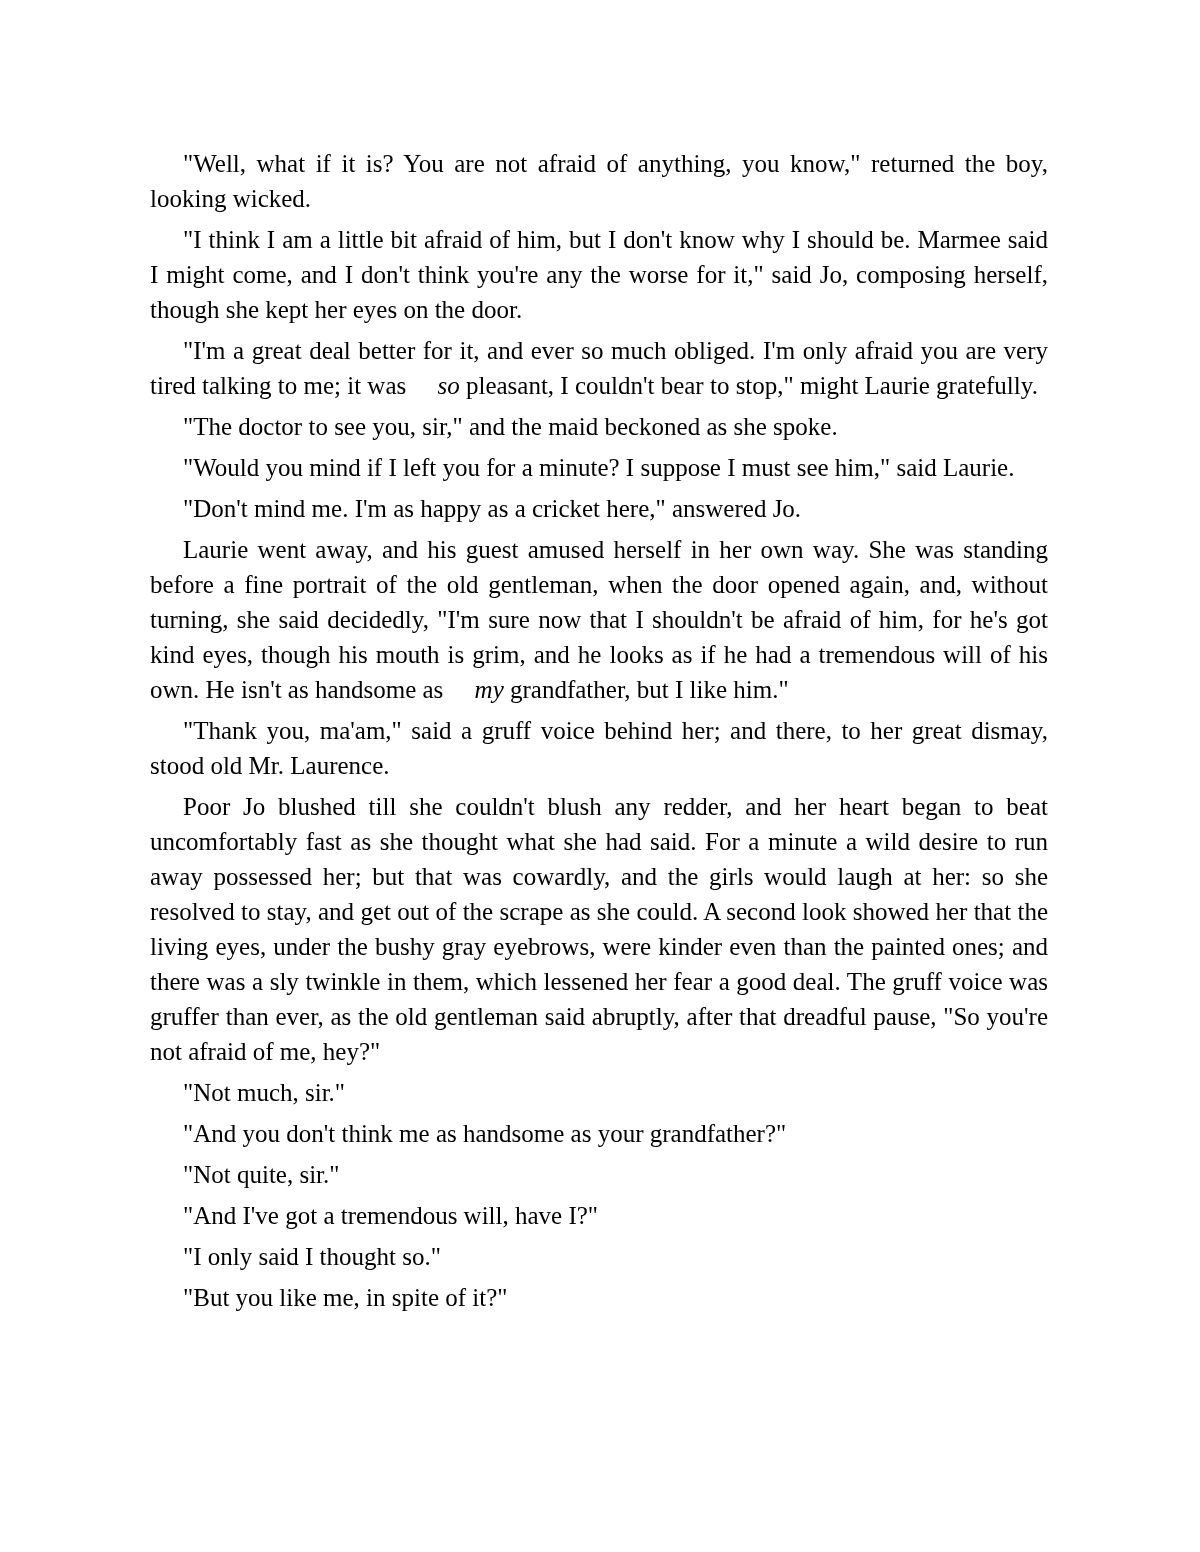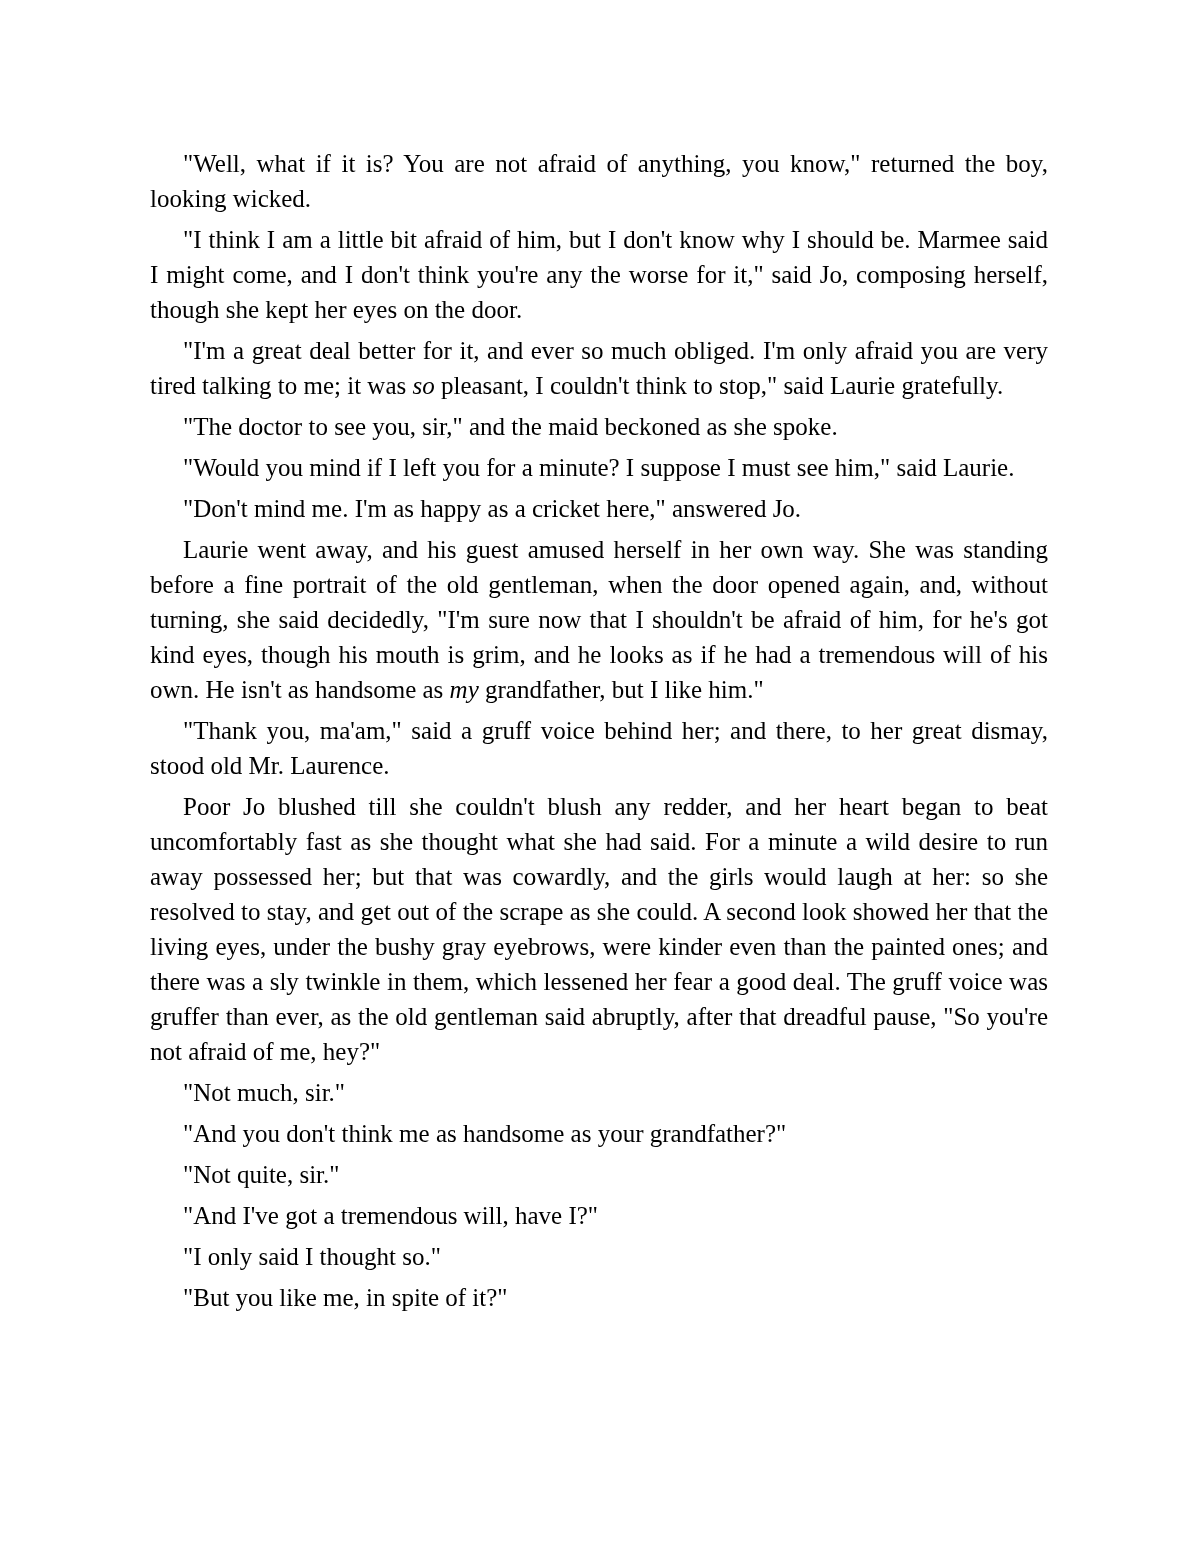--- a/index.html
+++ b/index.html
@@ -25,30 +25,31 @@
     font-size: 25px;
     line-height: 35px;
     text-align: justify;
     color: #000000;
   }
   .text-block p.para {
     margin: 6px 0;
     text-indent: 33px;
   }
   .text-block em {
+    margin-left: 25px;
   }
 </style>
 </head>
 <body>
 
 <div class="page">
   <div class="text-block">
       <p class="para"><span>"Well, what if it is? You are not afraid of anything, you know," returned the boy, looking wicked.</span></p>
       <p class="para"><span>"I think I am a little bit afraid of him, but I don't know why I should be. Marmee said I might come, and I don't think you're any the worse for it," said Jo, composing herself, though she kept her eyes on the door.</span></p>
-      <p class="para"><span>"I'm a great deal better for it, and ever so much obliged. I'm only afraid you are very tired talking to me; it was </span><em>so</em><span> pleasant, I couldn't think to stop," said Laurie gratefully.</span></p>
+      <p class="para"><span>"I'm a great deal better for it, and ever so much obliged. I'm only afraid you are very tired talking to me; it was </span><em>so</em><span> pleasant, I couldn't bear to stop," might Laurie gratefully.</span></p>
       <p class="para"><span>"The doctor to see you, sir," and the maid beckoned as she spoke.</span></p>
       <p class="para"><span>"Would you mind if I left you for a minute? I suppose I must see him," said Laurie.</span></p>
       <p class="para"><span>"Don't mind me. I'm as happy as a cricket here," answered Jo.</span></p>
       <p class="para"><span>Laurie went away, and his guest amused herself in her own way. She was standing before a fine portrait of the old gentleman, when the door opened again, and, without turning, she said decidedly, "I'm sure now that I shouldn't be afraid of him, for he's got kind eyes, though his mouth is grim, and he looks as if he had a tremendous will of his own. He isn't as handsome as </span><em>my</em><span> grandfather, but I like him."</span></p>
       <p class="para"><span>"Thank you, ma'am," said a gruff voice behind her; and there, to her great dismay, stood old Mr. Laurence.</span></p>
       <p class="para"><span>Poor Jo blushed till she couldn't blush any redder, and her heart began to beat uncomfortably fast as she thought what she had said. For a minute a wild desire to run away possessed her; but that was cowardly, and the girls would laugh at her: so she resolved to stay, and get out of the scrape as she could. A second look showed her that the living eyes, under the bushy gray eyebrows, were kinder even than the painted ones; and there was a sly twinkle in them, which lessened her fear a good deal. The gruff voice was gruffer than ever, as the old gentleman said abruptly, after that dreadful pause, "So you're not afraid of me, hey?"</span></p>
       <p class="para"><span>"Not much, sir."</span></p>
       <p class="para"><span>"And you don't think me as handsome as your grandfather?"</span></p>
       <p class="para"><span>"Not quite, sir."</span></p>
       <p class="para"><span>"And I've got a tremendous will, have I?"</span></p>

